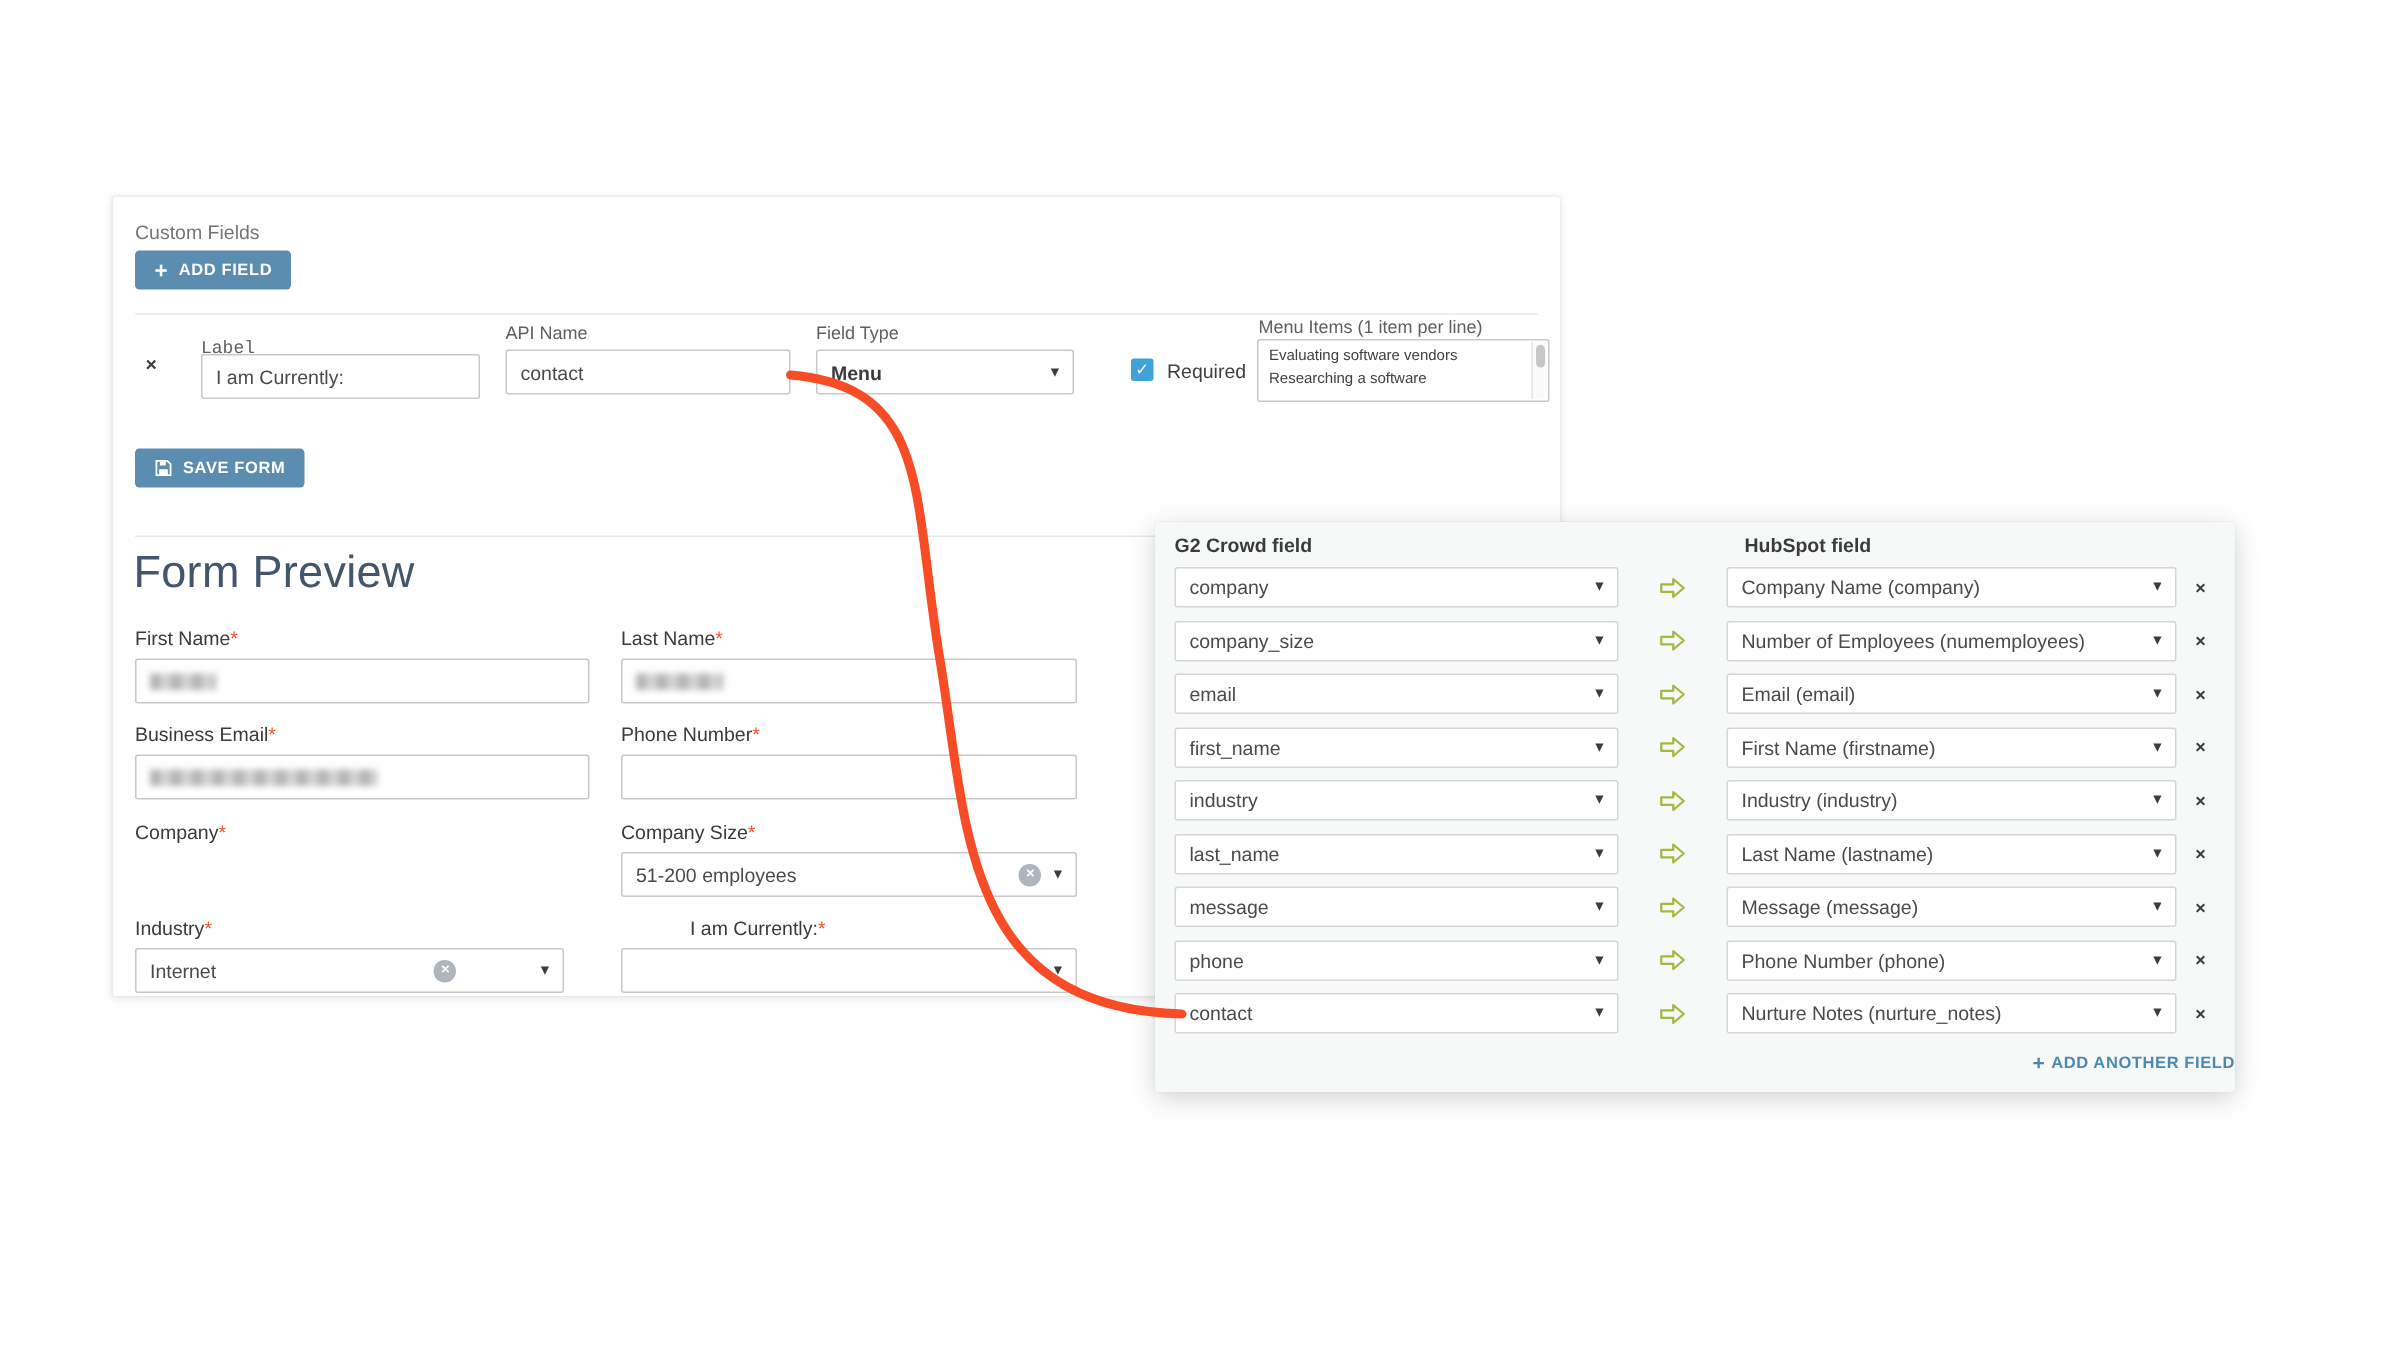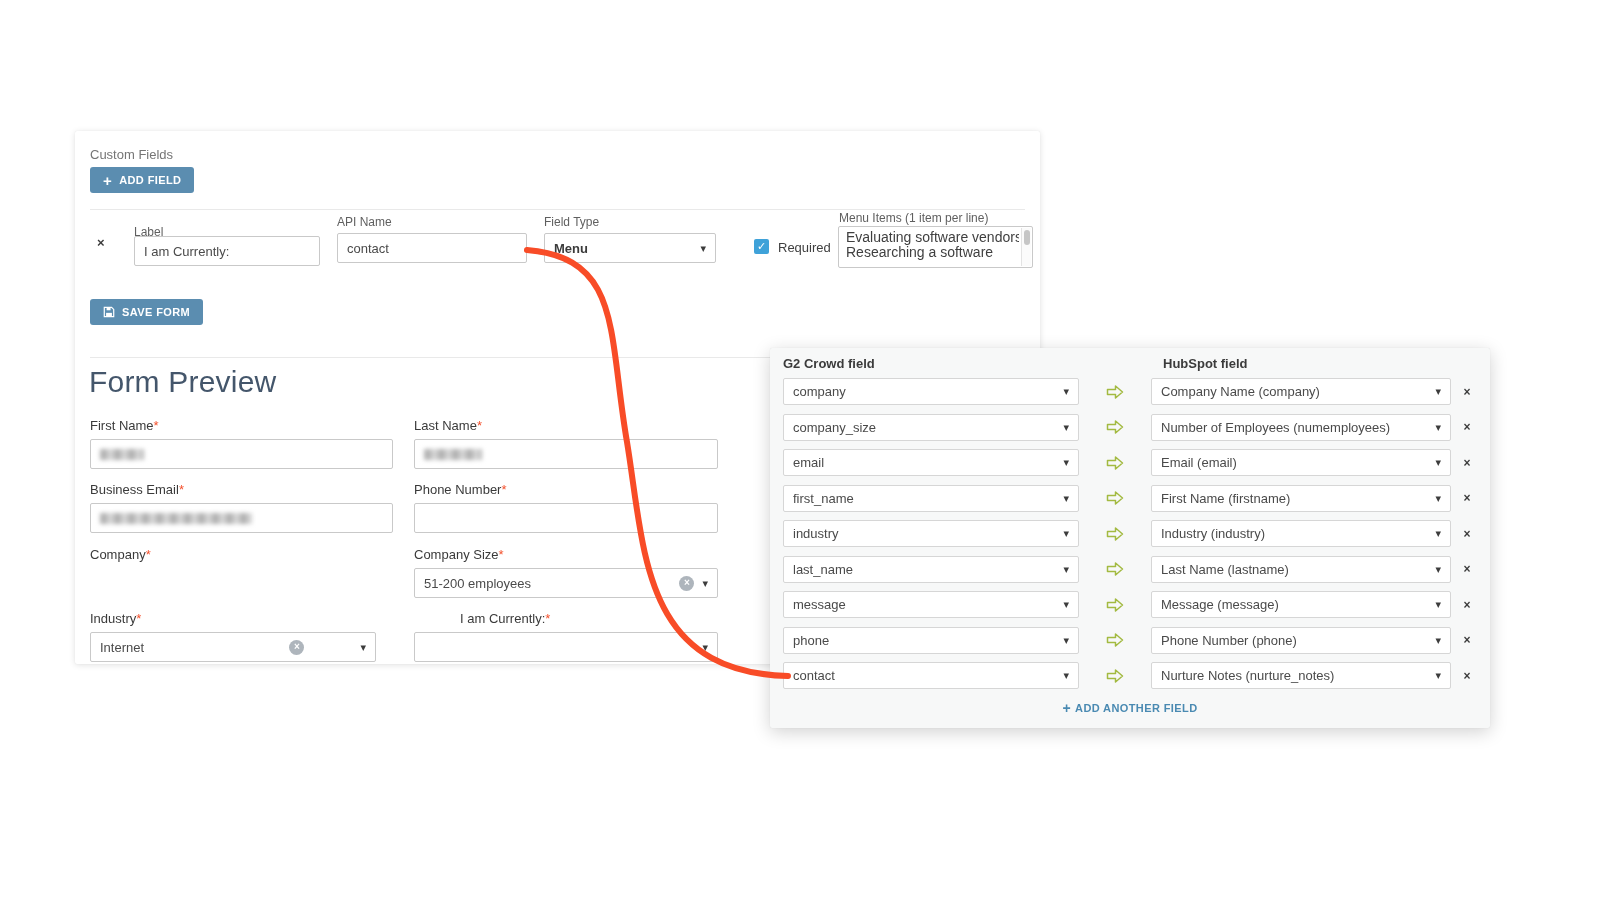--- a/index.html
+++ b/index.html
@@ -35,21 +35,21 @@
               font-size:10px; font-weight:bold; display:flex; align-items:center; justify-content:center;
               margin-right:8px; line-height:1; }
 
   .close-x { font-size:13px; font-weight:bold; color:#3c3c3c; cursor:pointer; }
 
   .checkbox { width:15px; height:15px; background:#3fa2d9; border-radius:2px; color:#fff;
               font-size:11px; font-weight:bold; display:flex; align-items:center; justify-content:center; }
   .req-label { font-size:13px; color:#3f3f3f; }
 
   .ta-wrap { position:absolute; border:1px solid #c9c9c9; border-radius:2px; background:#fff; overflow:hidden; }
-  .ta-text { position:absolute; left:7px; top:3px; right:13px; bottom:0; font-size:14px; line-height:15px;
+  .ta-text { position:absolute; left:7px; top:3px; right:13px; bottom:0; font-size:10px; line-height:15px;
              color:#3f3f3f; white-space:pre; overflow:hidden; }
   .ta-scroll { position:absolute; top:1px; right:1px; bottom:1px; width:10px; background:#fbfbfb;
                border-left:1px solid #e3e3e3; }
   .ta-thumb { position:absolute; top:2px; left:1.5px; width:6px; height:15px; background:#c6c6c6; border-radius:3px; }
 
   .fp-title { font-size:30px; color:#44566b; font-weight:400; letter-spacing:.2px; }
   .fp-label { position:absolute; font-size:13px; color:#3a3a3a; }
   .req-star { color:#f4502c; }
   .redacted { height:11px; border-radius:1px; filter:blur(2px);
               background:repeating-linear-gradient(90deg,#b3b3b3 0 7px,#d2d2d2 7px 14px); }
@@ -58,21 +58,21 @@
   .map-rows { position:absolute; left:13px; top:30px; width:694px; display:flex; flex-direction:column; gap:8.5px; }
   .map-row { display:flex; align-items:center; height:27px; }
   .msel { position:relative; height:27px; border:1px solid #d6d6d6; border-radius:2px; background:#fff;
           display:flex; align-items:center; padding:0 9px; font-size:13px; color:#4a4a4a; }
   .msel-left { width:296px; }
   .msel-right { width:300px; }
   .msel .sel-text { flex:1; white-space:nowrap; overflow:hidden; }
   .arrow-wrap { width:72px; display:flex; align-items:center; justify-content:center; }
   .map-x { width:20px; text-align:center; margin-left:6px; font-size:12px; font-weight:bold; color:#3c3c3c; cursor:pointer; }
 
-  .add-another { position:absolute; left:0; right:0; top:352px; text-align:center; color:#4a8ab2;
+  .add-another { position:absolute; left:0; right:0; top:352px; text-align:right; color:#4a8ab2;
                  font-size:11px; font-weight:bold; letter-spacing:.4px; cursor:pointer; }
   .add-another .plus { font-size:14px; font-weight:bold; margin-right:4px; vertical-align:-1px; }
 
   .connector { position:absolute; left:0; top:0; z-index:3; pointer-events:none; }
 </style>
 </head>
 <body>
 
 <div class="stage">
 
@@ -82,21 +82,21 @@
 
     <button class="btn-blue abs" style="left:15px; top:36px;">
       <span class="plus">+</span>
       <span>ADD FIELD</span>
     </button>
 
     <div class="divider" style="top:78px;"></div>
 
     <span class="abs close-x" style="left:22px; top:104px;">×</span>
 
-    <div class="abs ctl-caption" style="left:59px; top:94px;">Label</div>
+    <div class="abs ctl-caption" style="left:59px; top:94px;font-family:Liberation Mono, monospace;">Label</div>
     <input class="tbox" style="left: 59px; top: 105px; width: 186px;" value="I am Currently:">
 
     <div class="abs ctl-caption" style="left:262px; top:84px;">API Name</div>
     <input class="tbox" style="left: 262px; top: 102px; width: 190px;" value="contact">
 
     <div class="abs ctl-caption" style="left:469px; top:84px;">Field Type</div>
     <div class="selbox" style="left:469px; top:102px; width:172px; height:30px;">
       <span class="sel-text" style="font-weight:bold; color:#3b3b3b;">Menu</span>
       <span class="caret">▾</span>
     </div>

